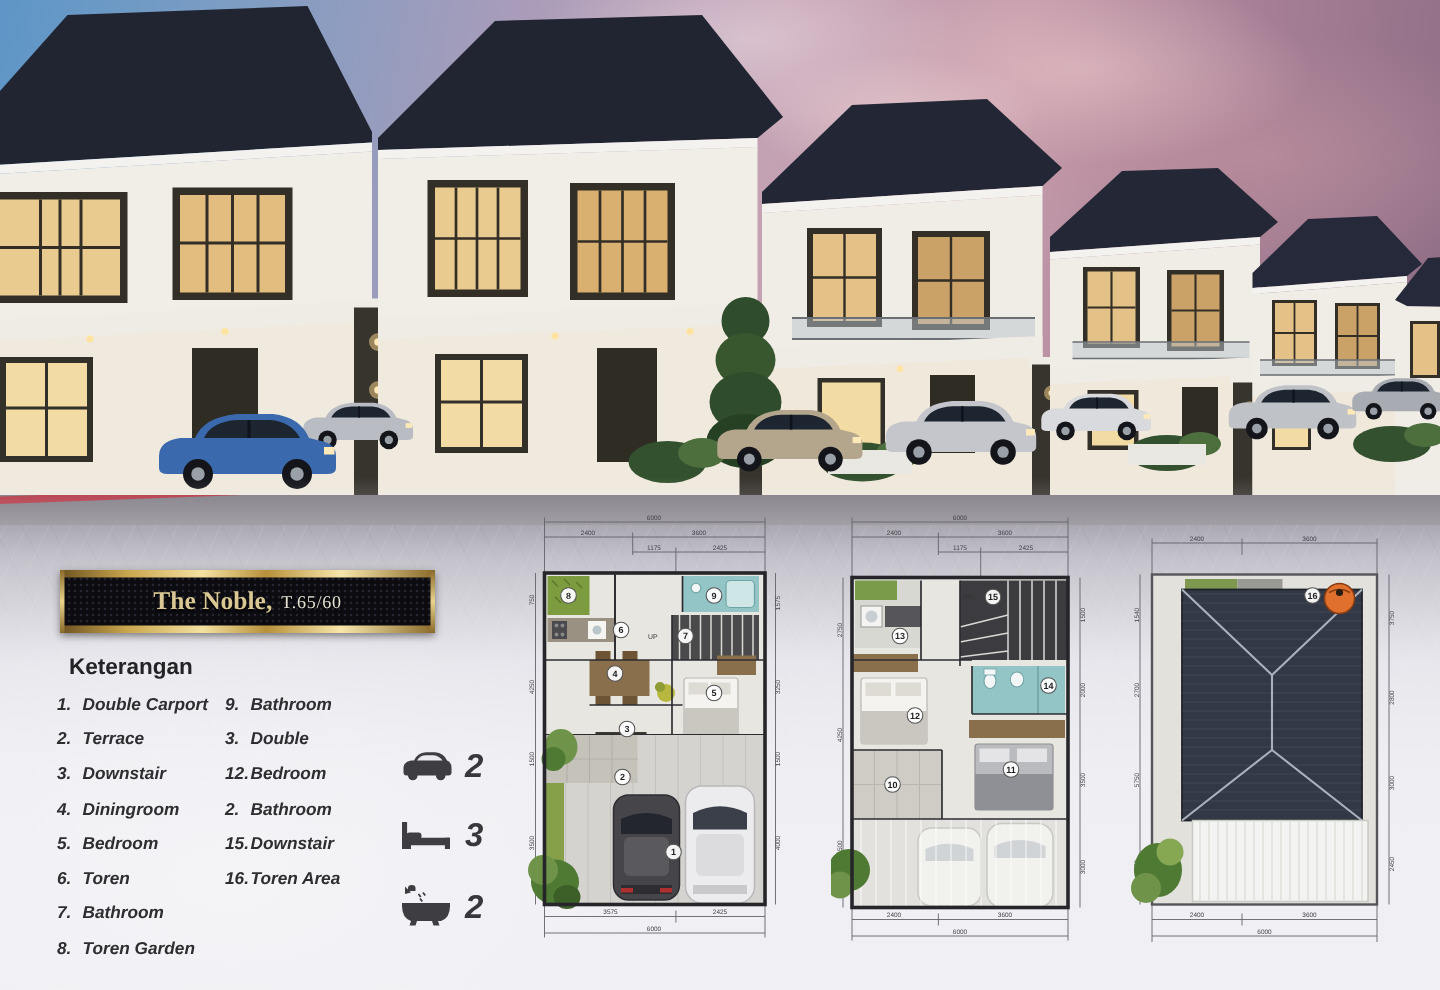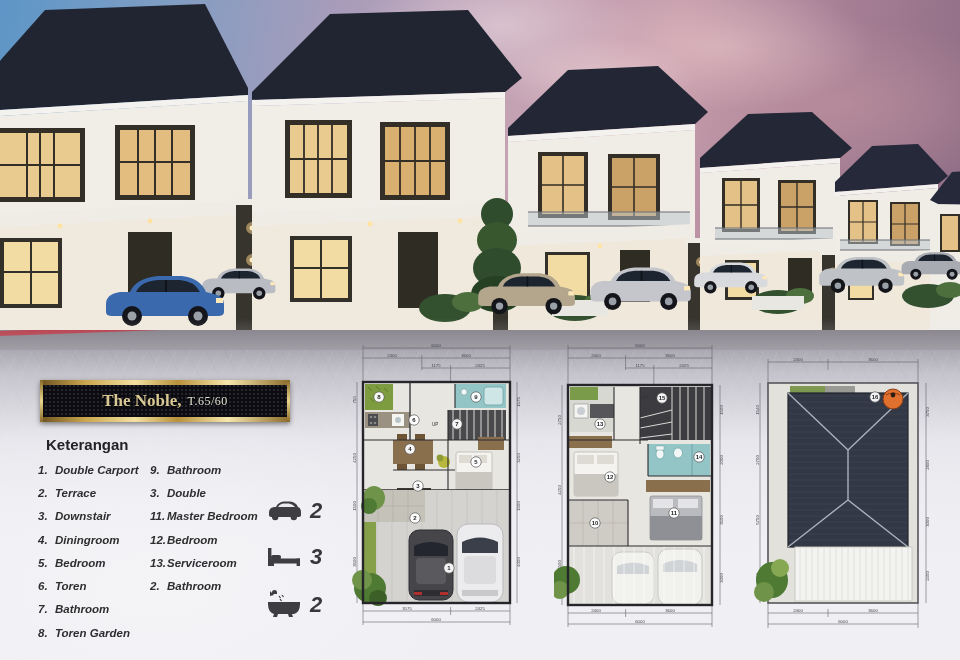--- a/index.html
+++ b/index.html
@@ -293,34 +293,34 @@
     <div class="col2">
       <div class="row">
           <span class="num">9.</span>
           <span>Bathroom</span>
         </div>
       <div class="row">
           <span class="num">3.</span>
           <span>Double</span>
         </div>
       <div class="row">
-          <span class="num">11.</span>
-          <span>Master Bedroom</span>
-        </div>
-      <div class="row">
           <span class="num">12.</span>
           <span>Bedroom</span>
         </div>
       <div class="row">
-          <span class="num">13.</span>
-          <span>Serviceroom</span>
-        </div>
-      <div class="row">
           <span class="num">2.</span>
           <span>Bathroom</span>
+        </div>
+      <div class="row">
+          <span class="num">15.</span>
+          <span>Downstair</span>
+        </div>
+      <div class="row">
+          <span class="num">16.</span>
+          <span>Toren Area</span>
         </div>
     </div>
   </div>
 
   <div class="stats">
     <div class="stat">
       <svg width="36" height="22" viewBox="0 0 36 22">
         <path d="M3 12 Q3 8 8 7 L10 7 Q12 2 18 1.5 L24 1.5 Q30 2 32 7 Q35 8 35 12 L35 15 Q35 17 33 17 L31 17 A3.2 3.2 0 0 1 24.6 17 L12.4 17 A3.2 3.2 0 0 1 6 17 L5 17 Q3 17 3 15 Z" fill="#3d3d42"></path>
         <path d="M12 7 Q14 3.5 18 3.5 L23 3.5 Q27 4 29 7 Z" fill="#eceaef"></path>
         <circle cx="9.2" cy="17" r="2.6" fill="#3d3d42"></circle>

